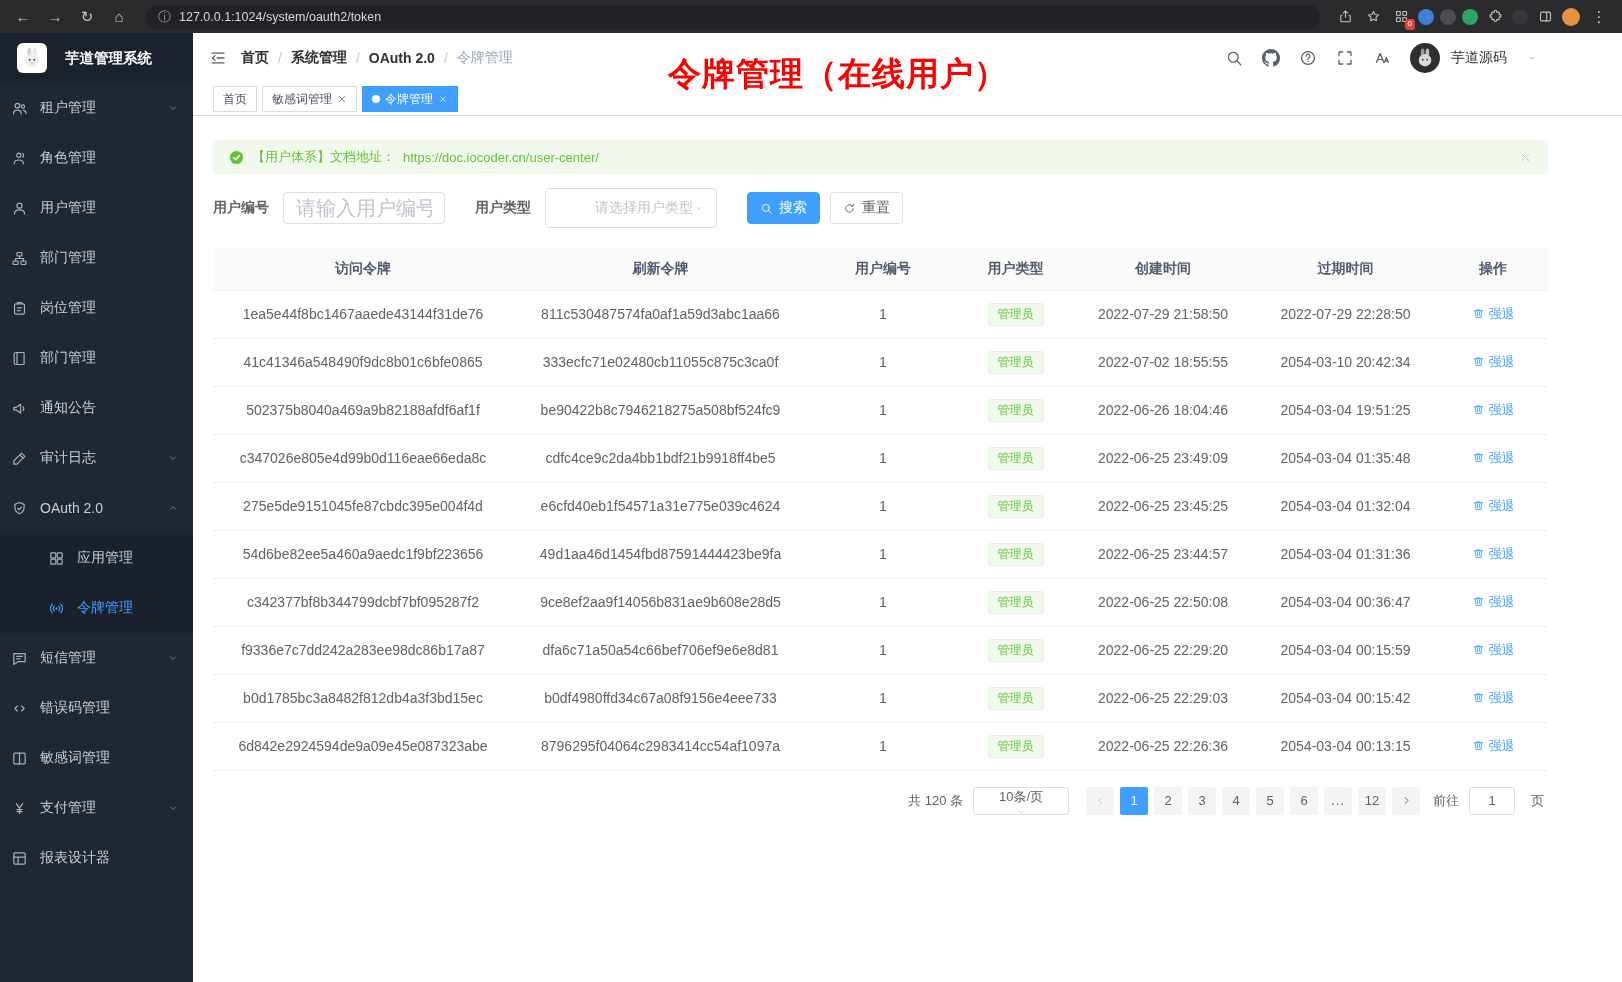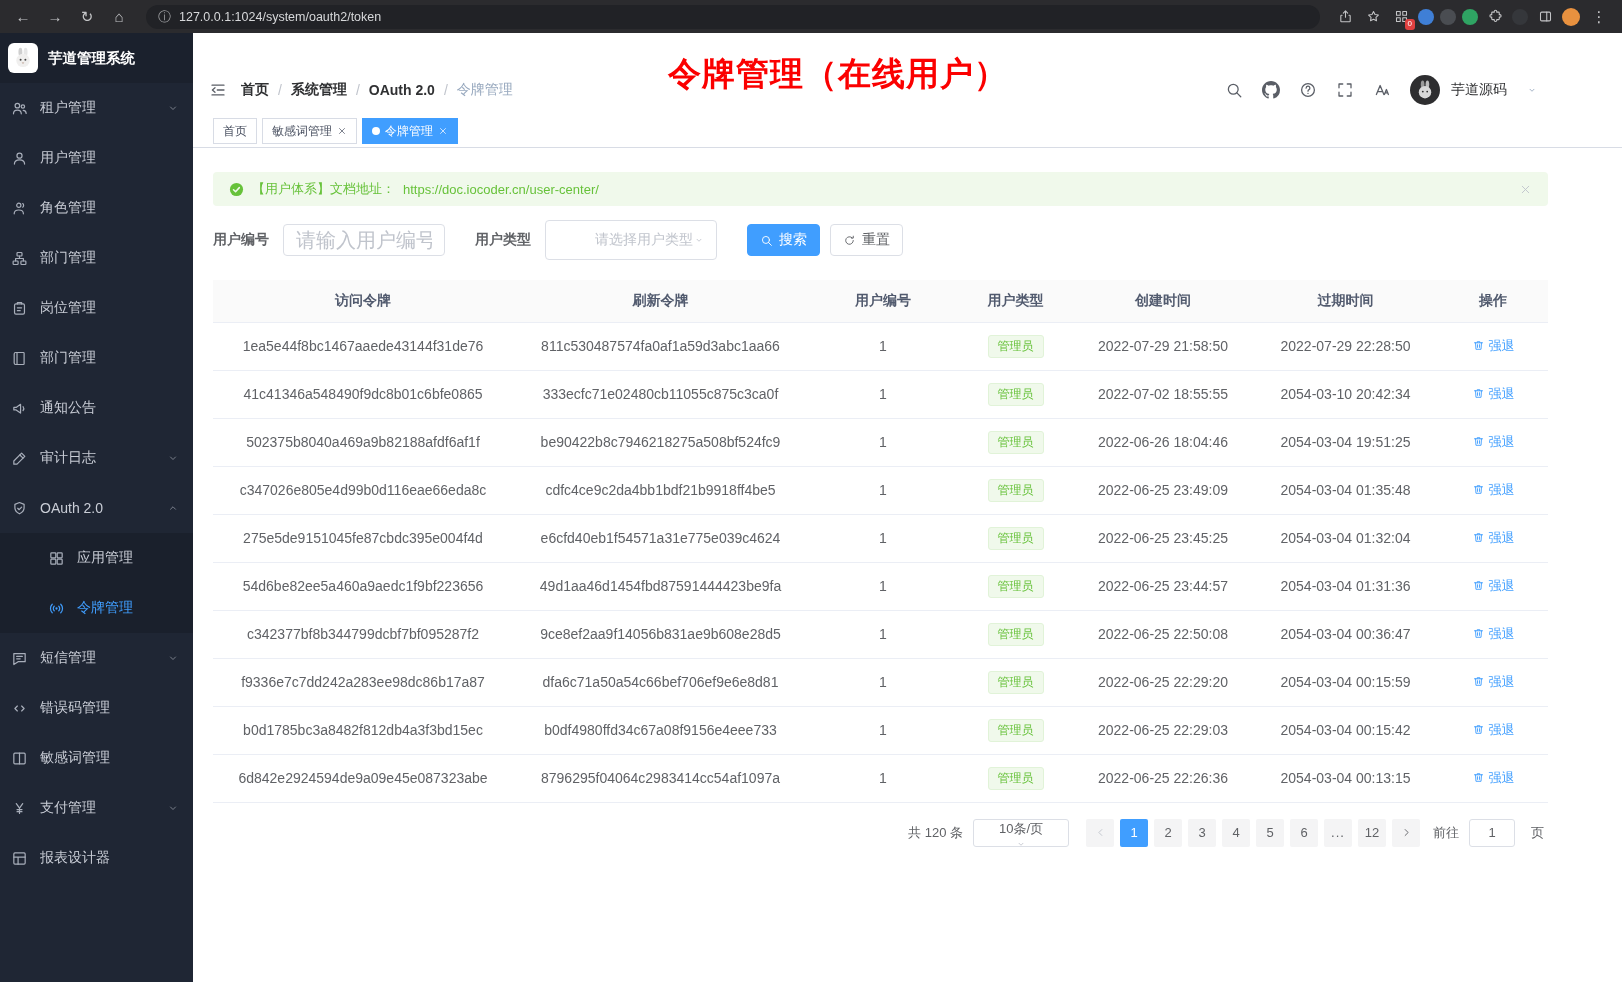--- a/index.html
+++ b/index.html
@@ -16,34 +16,34 @@
   .bicon { color:#c3c4c6; display:inline-flex; align-items:center; justify-content:center; width:22px; height:22px; cursor:pointer; flex:0 0 auto; }
   .bicon svg { width:15px; height:15px; }
   .extwrap { position:relative; display:inline-flex; flex:0 0 auto; }
   .badge0 { position:absolute; right:-3px; bottom:-2px; background:#e04040; color:#fff; font-size:8px; line-height:1; padding:1.5px 3px; border-radius:3px; }
   .ext { width:16px; height:16px; border-radius:50%; flex:0 0 auto; cursor:pointer; }
   .c-blue { background:#3f7fd6; } .c-dark { background:#4a4d52; } .c-green { background:#2fa463; } .c-dark2 { background:#35373b; }
   .avatar-orange { background:#e8913f; border-radius:50%; width:18px; height:18px; }
 
   
   .sidebar { position:absolute; left:0; top:33px; width:193px; bottom:0; background:#1f2634; overflow:hidden; }
-  .logo { height:50px; display:flex; align-items:center; gap:10px; padding:0 8px; background:#1b212d; cursor:pointer; }
+  .logo { height:50px; display:flex; align-items:center; gap:18px; padding:0 17px; background:#1b212d; cursor:pointer; }
   .logo-avatar { width:30px; height:30px; border-radius:6px; background:#fff; display:inline-flex; align-items:center; justify-content:center; overflow:hidden; }
   .logo-avatar svg { width:26px; height:26px; }
   .logo-title { color:#fff; font-size:14.5px; font-weight:700; white-space:nowrap; }
   .menu-item { height:50px; display:flex; align-items:center; padding:0 14px 0 11px; color:#c9cdd6; font-size:14px; cursor:pointer; }
   .menu-item .mi { width:17px; height:17px; margin-right:12px; color:#a8aeba; display:inline-flex; }
   .menu-item .mi svg { width:17px; height:17px; }
   .menu-item .chev { margin-left:auto; color:#8a909b; display:inline-flex; }
   .menu-item .chev svg { width:12px; height:12px; }
   .menu-item.sub { padding-left:48px; background:#1a202c; }
   .menu-item.active, .menu-item.active .mi { color:#409eff; }
 
   
-  .main { position:absolute; left:193px; top:33px; right:0; bottom:0; background:#fff; display:flex; flex-direction:column;margin-top:32px; }
+  .main { position:absolute; left:193px; top:33px; right:0; bottom:0; background:#fff; display:flex; flex-direction:column; }
   .topbar { height:50px; display:flex; align-items:center; padding:0 84px 0 16px; flex:0 0 auto; }
   .hicon { color:#5a5e66; display:inline-flex; align-items:center; justify-content:center; cursor:pointer; }
   .hicon svg { width:18px; height:18px; }
   .fold { margin-right:14px; }
   .crumbs { display:flex; align-items:center; font-size:14px; }
   .crumb-wrap { display:inline-flex; align-items:center; }
   .crumb-sep::before { content:"/"; color:#c0c4cc; margin:0 9px; font-weight:400; }
   .crumb-wrap:first-child .crumb-sep { display:none; }
   .crumb { color:#303133; font-weight:600; cursor:pointer; }
   .crumbs .crumb-wrap:last-of-type .crumb { color:#97a8be; font-weight:400; cursor:default; }
@@ -182,37 +182,37 @@
         <span class="chev">
             <svg viewBox="0 0 24 24" fill="none" stroke="currentColor" stroke-width="1.7" stroke-linecap="round" stroke-linejoin="round">
               <path d="M7 10l5 5 5-5"></path>
             </svg>
           </span>
       </div>
 
       <div class="menu-item">
         <span class="mi">
             <svg viewBox="0 0 24 24" fill="none" stroke="currentColor" stroke-width="1.7" stroke-linecap="round" stroke-linejoin="round">
-              <circle cx="12" cy="8" r="3.6"></circle>
-              <path d="M4.8 19.8c0-3.8 3.2-6 7.2-6s7.2 2.2 7.2 6"></path>
-            </svg>
-          </span>
-        <span class="mi-label">用户管理</span>
-        <span class="chev" style="visibility: hidden;"></span>
-      </div>
-
-      <div class="menu-item">
-        <span class="mi">
-            <svg viewBox="0 0 24 24" fill="none" stroke="currentColor" stroke-width="1.7" stroke-linecap="round" stroke-linejoin="round">
               <circle cx="11" cy="7.5" r="3"></circle>
               <path d="M4.5 19.5c0-3.4 2.9-5.4 6.5-5.4s6.5 2 6.5 5.4"></path>
               <path d="M16.5 5a3.2 3.2 0 0 1 0 5.2"></path>
             </svg>
           </span>
         <span class="mi-label">角色管理</span>
+        <span class="chev" style="visibility: hidden;"></span>
+      </div>
+
+      <div class="menu-item">
+        <span class="mi">
+            <svg viewBox="0 0 24 24" fill="none" stroke="currentColor" stroke-width="1.7" stroke-linecap="round" stroke-linejoin="round">
+              <circle cx="12" cy="8" r="3.6"></circle>
+              <path d="M4.8 19.8c0-3.8 3.2-6 7.2-6s7.2 2.2 7.2 6"></path>
+            </svg>
+          </span>
+        <span class="mi-label">用户管理</span>
         <span class="chev" style="visibility: hidden;"></span>
       </div>
 
 
       <div class="menu-item">
         <span class="mi">
             <svg viewBox="0 0 24 24" fill="none" stroke="currentColor" stroke-width="1.7" stroke-linecap="round" stroke-linejoin="round">
               <rect x="8.5" y="3.5" width="7" height="5" rx="1"></rect>
               <rect x="3" y="15.5" width="7" height="5" rx="1"></rect>
               <rect x="14" y="15.5" width="7" height="5" rx="1"></rect>

